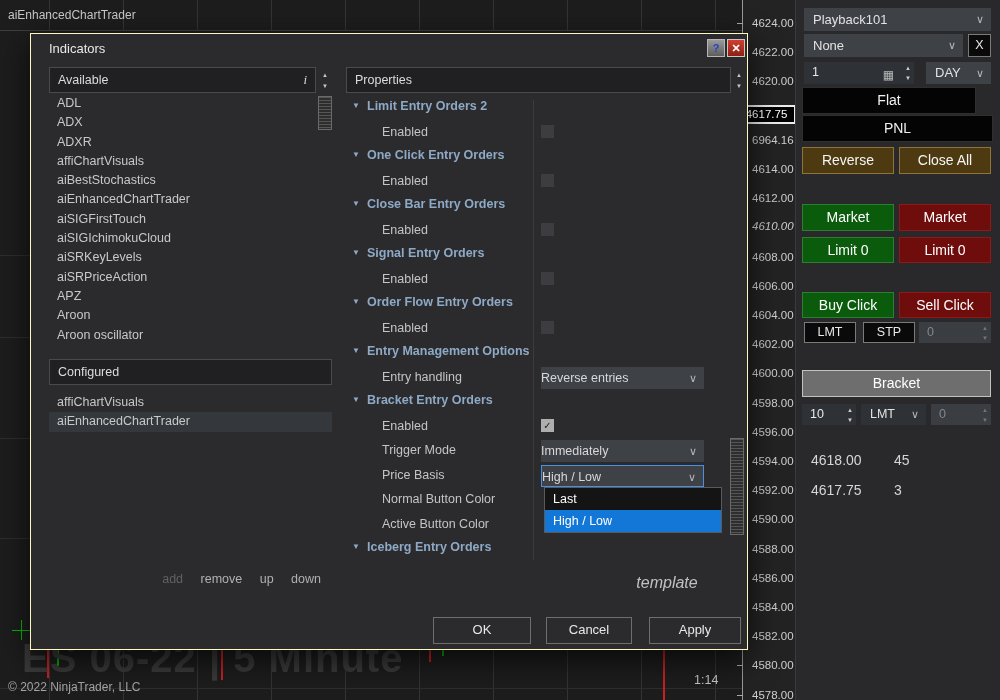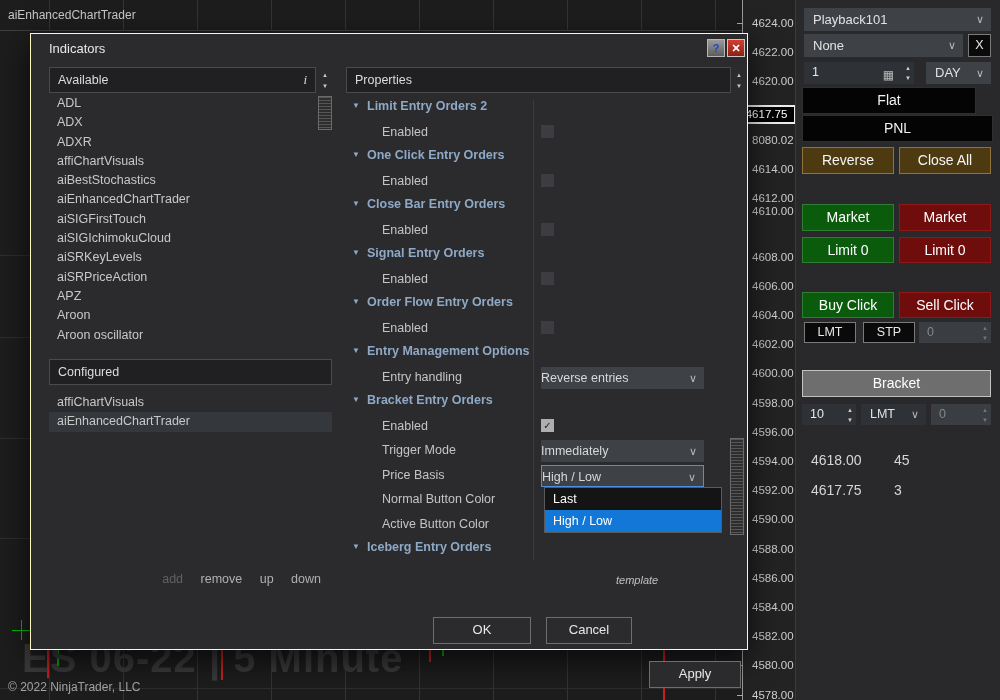--- a/index.html
+++ b/index.html
@@ -60,26 +60,26 @@
   .checkbox.checked{background:#aeaeae;color:#1e1e1e;font-size:10px;line-height:13px;text-align:center;}
   .dropdown{position:absolute;left:0;top:0;width:163px;height:22px;background:#3e4146;box-sizing:border-box;
             color:#d8d8d8;line-height:22px;padding:0 0;}
   .dropdown .chev{position:absolute;right:7px;top:0;color:#b8b8b8;font-size:11px;}
   .dropdown.focused{border:1px solid #4a90e2;}
   #col-divider{left:502px;top:66px;width:1px;height:460px;background:#3c3c40;}
   #dd-popup{left:513px;top:453px;width:176px;background:#141414;border:1px solid #5a5a5a;z-index:20;}
   .dd-item{height:22px;line-height:22px;padding:0 8px;color:#fff;white-space:nowrap;}
   .dd-item.hl{background:#1277d7;}
   #props-thumb{left:699px;top:404px;height:95px;}
-  #template-link{left:585px;top:540px;width:102px;text-align:left;font-style:italic;font-size:11px;color:#c0c0c0;}
+  #template-link{left:585px;top:540px;width:102px;text-align:center;font-style:italic;font-size:16px;color:#c0c0c0;}
   .dlg-btn{position:absolute;top:583px;height:25px;background:#2b2b2d;border:1px solid #6e6e6e;color:#e8e8e8;
            font-size:13px;text-align:center;line-height:23px;}
   #ok-btn{left:402px;width:96px;}
   #cancel-btn{left:515px;width:84px;}
-  #apply-btn{left:618px;width:90px;margin-top:44px;}
+  #apply-btn{left:618px;width:90px;}
   
   #trade-panel{left:795px;top:0;width:205px;height:700px;background:#29292b;border-left:1px solid #3a3a3c;z-index:5;box-sizing:border-box;}
   .sel{position:absolute;background:#3e4146;color:#e2e2e2;font-size:13px;line-height:23px;padding:0 9px;box-sizing:border-box;}
   .sel .chev{position:absolute;right:7px;top:0;color:#b8b8b8;font-size:11px;}
   .blackbtn{position:absolute;background:#040404;color:#f0f0f0;text-align:center;}
   .greenbtn{position:absolute;background:#0b5b0d;border:1px solid #2f7d32;color:#fff;font-size:14px;text-align:center;box-sizing:border-box;}
   .redbtn{position:absolute;background:#6f0c0c;border:1px solid #8f1818;color:#fff;font-size:14px;text-align:center;box-sizing:border-box;}
   .goldbtn{position:absolute;background:#4d3a11;border:1px solid #8f7339;color:#f5f5f5;font-size:14px;text-align:center;box-sizing:border-box;}
   .graybtn{position:absolute;background:#6e6e6e;border:1px solid #c2c2c2;color:#fff;font-size:14px;text-align:center;box-sizing:border-box;}
   .smallblk{position:absolute;background:#0a0a0a;border:1px solid #7a7a7a;color:#e8e8e8;font-size:12.5px;text-align:center;box-sizing:border-box;}
@@ -138,24 +138,24 @@
   <div id="copyright" class="abs">© 2022 NinjaTrader, LLC</div>
   <div id="bar-timer" class="abs">1:14</div>
 </div>
 
 <div id="price-axis" class="abs">
   <div id="axis-labels">
       <div class="axis-label" style="top: 23px;">4624.00</div>
       <div class="axis-tick" style="top: 23px;"></div>
       <div class="axis-label" style="top: 52.2px;">4622.00</div>
       <div class="axis-label" style="top: 81.4px;">4620.00</div>
-      <div class="axis-label" style="top: 139.8px;">8080.02</div>
+      <div class="axis-label" style="top: 139.8px;">6964.16</div>
       <div class="axis-label" style="top: 169px;">4614.00</div>
       <div class="axis-label" style="top: 198.2px;">4612.00</div>
-      <div class="axis-label" style="top: 211px;">4610.00</div>
+      <div class="axis-label" style="top: 226px; font-style: italic;">4610.00</div>
       <div class="axis-label" style="top: 256.6px;">4608.00</div>
       <div class="axis-label" style="top: 285.8px;">4606.00</div>
       <div class="axis-label" style="top: 315px;">4604.00</div>
       <div class="axis-label" style="top: 344.2px;">4602.00</div>
       <div class="axis-label" style="top: 373.4px;">4600.00</div>
       <div class="axis-label" style="top: 402.6px;">4598.00</div>
       <div class="axis-label" style="top: 431.8px;">4596.00</div>
       <div class="axis-label" style="top: 461px;">4594.00</div>
       <div class="axis-label" style="top: 490.2px;">4592.00</div>
       <div class="axis-label" style="top: 519.4px;">4590.00</div>

